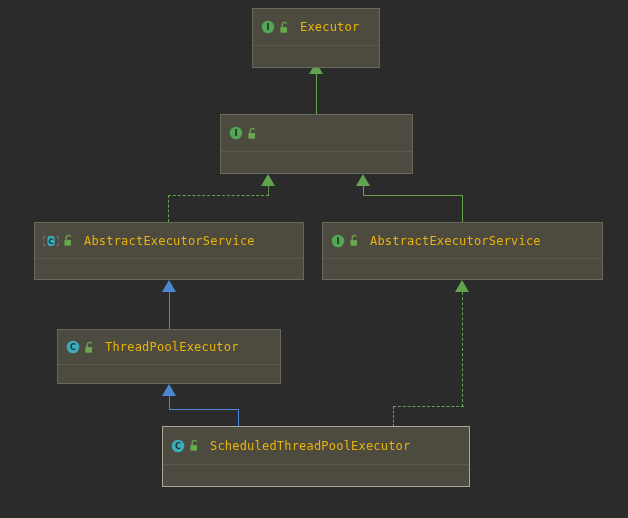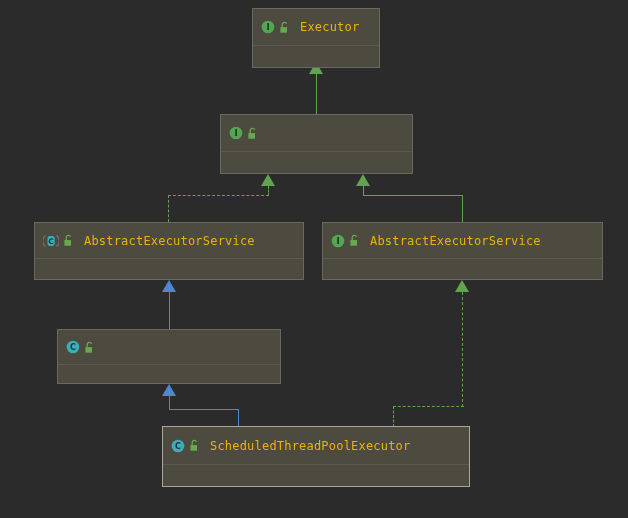--- a/index.html
+++ b/index.html
@@ -208,20 +208,21 @@
           <circle cx="7" cy="7" r="6.3" fill="#3cacb8"></circle>
           <text x="7" y="10.2" font-family="DejaVu Sans, sans-serif" font-size="8" font-weight="bold" fill="#16343a" text-anchor="middle">C</text>
         </svg>
       </span>
       <span class="icon" style="margin-left:4px;">
         <svg width="12" height="13" viewBox="0 0 12 13">
           <path d="M3.2 6.2 V3.4 a2.3 2.3 0 0 1 4.4 -0.6" fill="none" stroke="#69a84f" stroke-width="1.3"></path>
           <rect x="1.4" y="6.1" width="6.6" height="5.6" fill="#69a84f"></rect>
         </svg>
       </span>
+      <span class="node-title">ThreadPoolExecutor</span>
     </div>
     <div class="node-body"></div>
   </div>
 
   <div class="node selected" style="left:162px; top:426px; width:308px; height:61px;">
     <div class="node-header" style="height:38px;">
       <span class="icon">
         <svg width="14" height="14" viewBox="0 0 14 14">
           <circle cx="7" cy="7" r="6.3" fill="#3cacb8"></circle>
           <text x="7" y="10.2" font-family="DejaVu Sans, sans-serif" font-size="8" font-weight="bold" fill="#16343a" text-anchor="middle">C</text>

